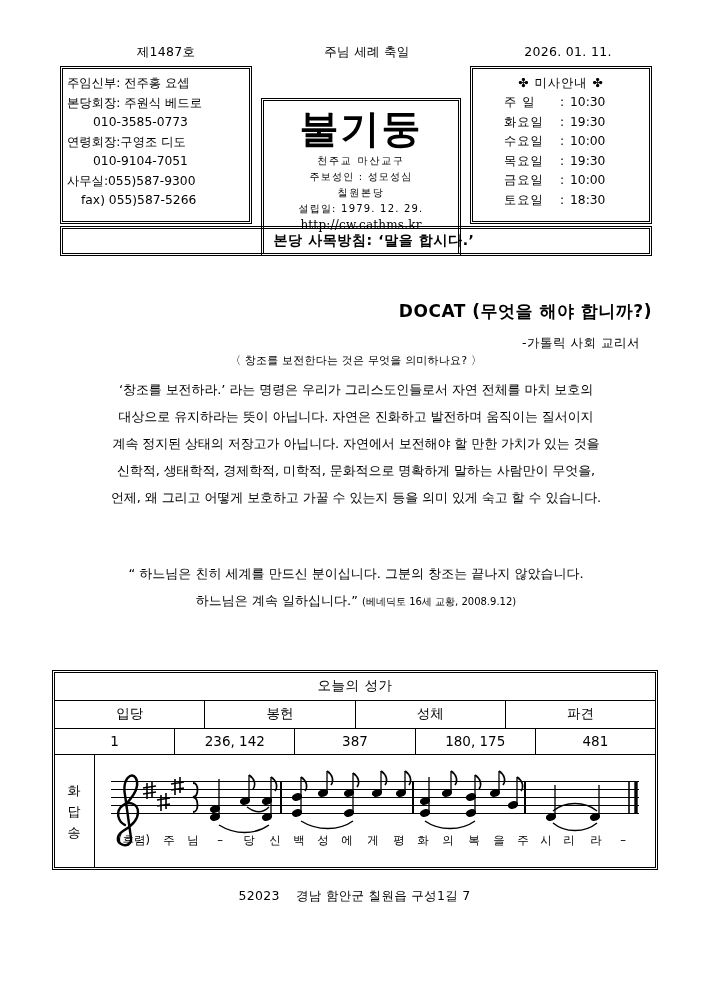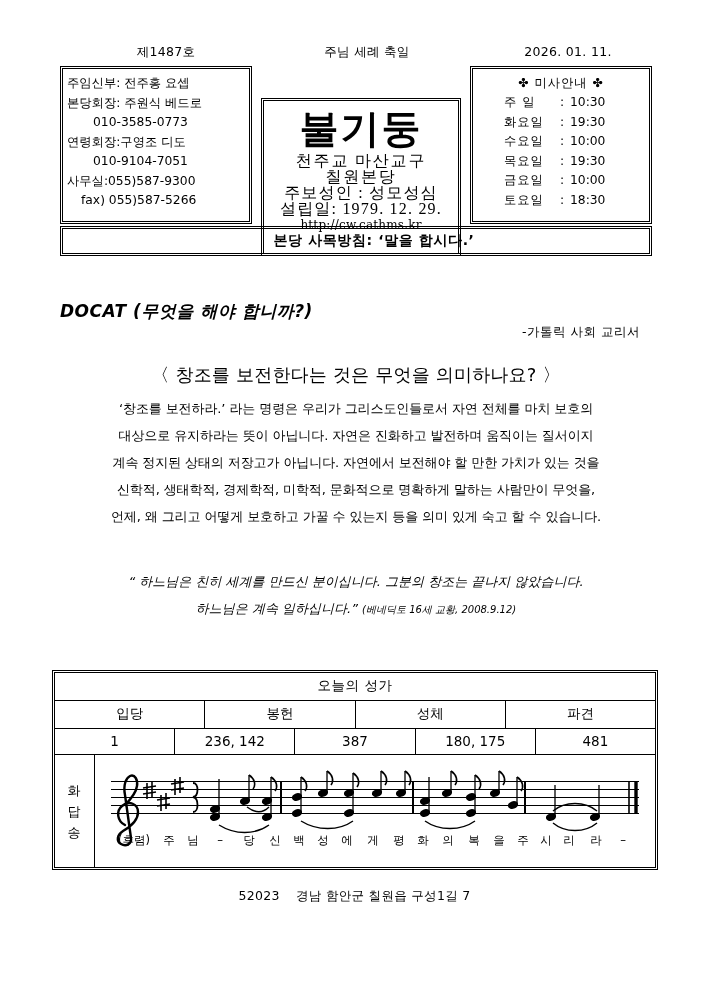--- a/index.html
+++ b/index.html
@@ -48,21 +48,21 @@
 
   .logo-title {
     font-family: "DejaVu Sans", "Liberation Sans", sans-serif;
     font-weight: bold;
     font-size: 39px;
     line-height: 44px;
     letter-spacing: 2px;
     margin: 1px 0 2px 0;
   }
   .logo-sub {
-    font-size: 16px; line-height: 16px; letter-spacing: 1.8px; font-family: Liberation Serif, serif;
+    font-size: 10px; line-height: 16px; letter-spacing: 1.8px;
   }
   .logo-sub.tight { letter-spacing: 1.2px; }
   .logo-url {
     font-family: "DejaVu Serif", "Liberation Serif", serif;
     font-size: 12px; line-height: 16px; letter-spacing: .2px;
   }
 
   .mass-title { font-size: 12.3px; line-height: 19px; text-align: center; letter-spacing: 1px; }
   .mass-row {
     font-size: 12.3px; line-height: 19.5px;
@@ -77,36 +77,36 @@
     position: absolute;
     left: 60px; top: 226px; width: 592px; height: 30px;
     border: 3px double #000;
     display: flex; align-items: center; justify-content: center;
     font-size: 14px; font-weight: bold; letter-spacing: .6px; padding-left: 36px;
   }
 
   
   .article { position: absolute; left: 60px; top: 300px; width: 592px; }
   .docat-title {
-    text-align: left; font-weight: bold; font-size: 17px;
-    letter-spacing: .5px; margin-bottom: 1px; font-style: italic;
+    text-align: right; font-weight: bold; font-size: 17px;
+    letter-spacing: .5px; margin-bottom: 12px;
   }
   .docat-source {
     text-align: right; font-size: 12.5px; padding-right: 12px; letter-spacing: .5px;
   }
   .docat-question {
-    text-align: center; font-size: 18px; margin-top: 22px; letter-spacing: .2px;
+    text-align: center; font-size: 11px; margin-top: 1px; letter-spacing: .2px;
   }
   .body-line {
     text-align: center; font-size: 13px; line-height: 27px;
     letter-spacing: -.1px; white-space: nowrap;
   }
   .body-block { margin-top: 8px; }
 
-  .quote-block { margin-top: 38px; font-style: italic; }
+  .quote-block { margin-top: 49px; }
   .quote-line {
     text-align: center; font-size: 13px; line-height: 27px; white-space: nowrap;
   }
   .quote-attr { font-size: 10px; }
 
   
   .hymn-table {
     position: absolute;
     left: 52px; top: 670px; width: 606px;
     border: 3px double #000;
@@ -162,22 +162,22 @@
     <div class="ln indent">010-3585-0773</div>
     <div class="ln">연령회장:구영조 디도</div>
     <div class="ln indent">010-9104-7051</div>
     <div class="ln">사무실:055)587-9300</div>
     <div class="ln indent2">fax) 055)587-5266</div>
   </div>
 
   <div class="hbox hbox-center">
     <div class="logo-title">불기둥</div>
     <div class="logo-sub">천주교  마산교구</div>
+    <div class="logo-sub tight">주보성인 : 성모성심</div>
     <div class="logo-sub">칠원본당</div>
-    <div class="logo-sub tight">주보성인 : 성모성심</div>
     <div class="logo-sub tight">설립일: 1979. 12. 29.</div>
     <div class="logo-url">http://cw.cathms.kr</div>
   </div>
 
   <div class="hbox hbox-right">
     <div class="mass-title">✤ 미사안내 ✤</div>
 
     <div class="mass-row">
       <span class="mass-day">주 일</span>
       <span class="mass-colon">:</span>

